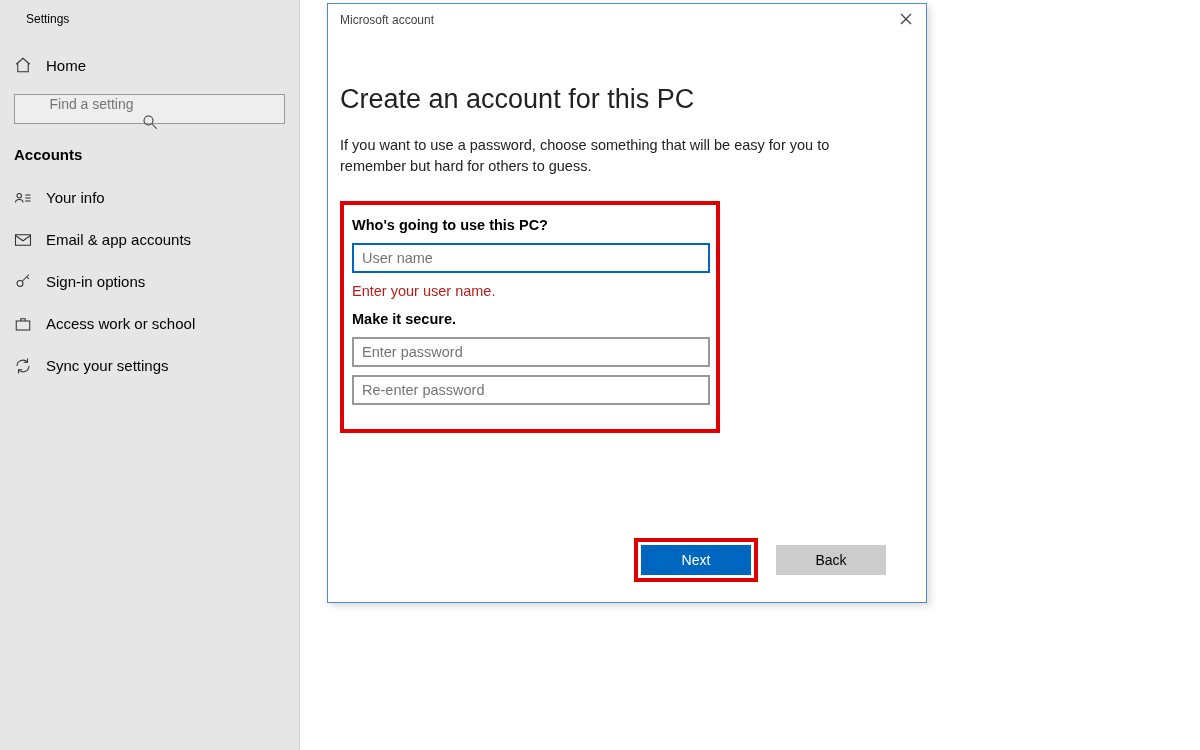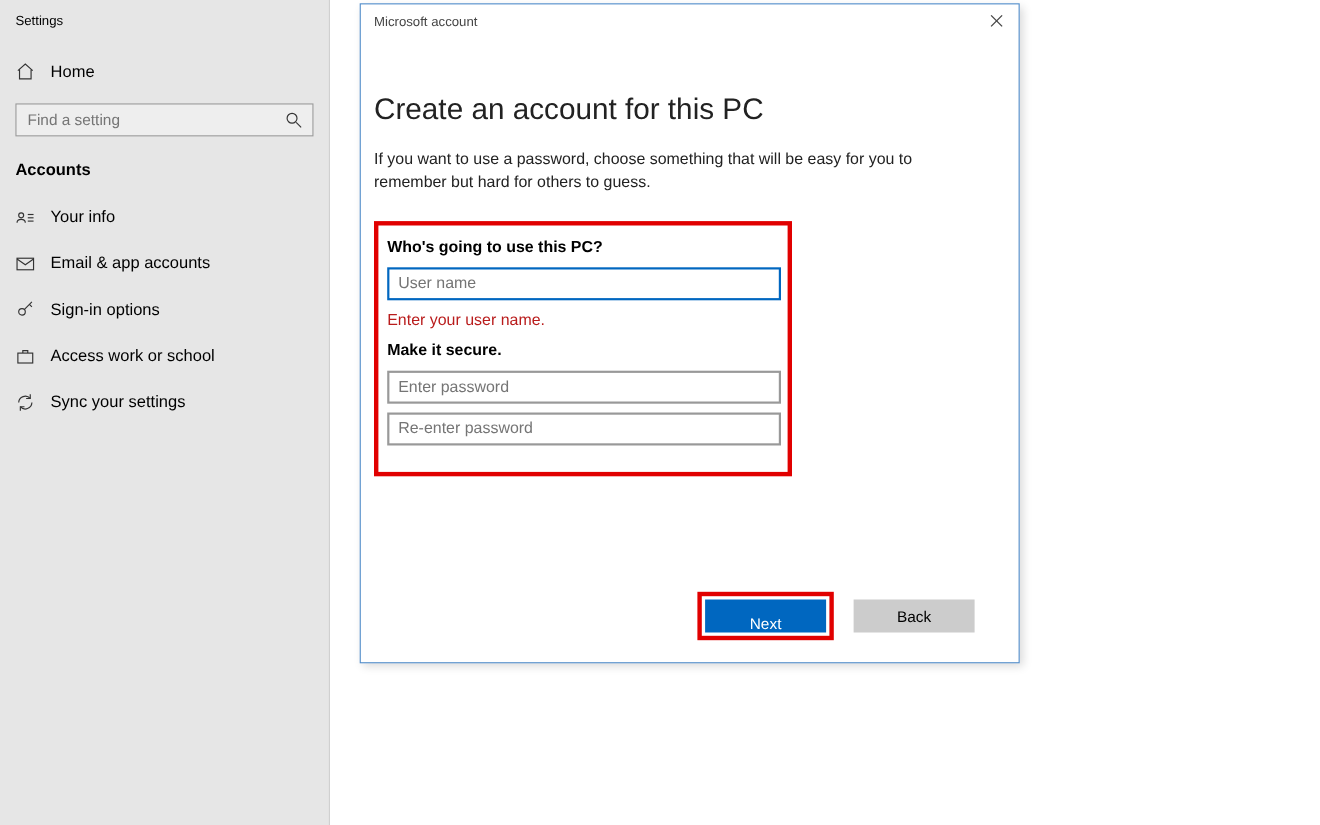--- a/index.html
+++ b/index.html
@@ -21,38 +21,40 @@
     top: 0;
     width: 300px;
     height: 750px;
     background: #e6e6e6;
     border-right: 1px solid #d0d0d0;
     box-sizing: border-box;
   }
   .settings-title {
     padding: 12px 14px 6px 14px;
     font-size: 12px;
+    margin-left: 12px;
   }
   .home-row {
     display: flex;
     align-items: center;
     padding: 24px 14px 20px 14px;
     gap: 14px;
     font-size: 15px;
   }
   .search-box {
     margin: 0 14px 22px 14px;
     display: flex;
     align-items: center;
     border: 1px solid #999;
     background: #eeeeee;
     height: 30px;
     box-sizing: border-box;
     padding: 0 8px;
     justify-content: space-between;
+    flex-direction: column;
   }
   .search-box input {
     border: none;
     background: transparent;
     outline: none;
     font-size: 14px;
     width: 200px;
     color: #666;
   }
   .section-heading {
@@ -178,21 +180,20 @@
     height: 30px;
     display: flex;
     align-items: center;
     justify-content: center;
     font-size: 14px;
     cursor: default;
   }
   .btn-primary {
     background: #0067c0;
     color: #fff;
-    align-items: flex-end;
   }
   .btn-primary-wrap {
     border: 4px solid #e10000;
     padding: 3px;
   }
   .btn-secondary {
     background: #cccccc;
     color: #000;
   }
 

